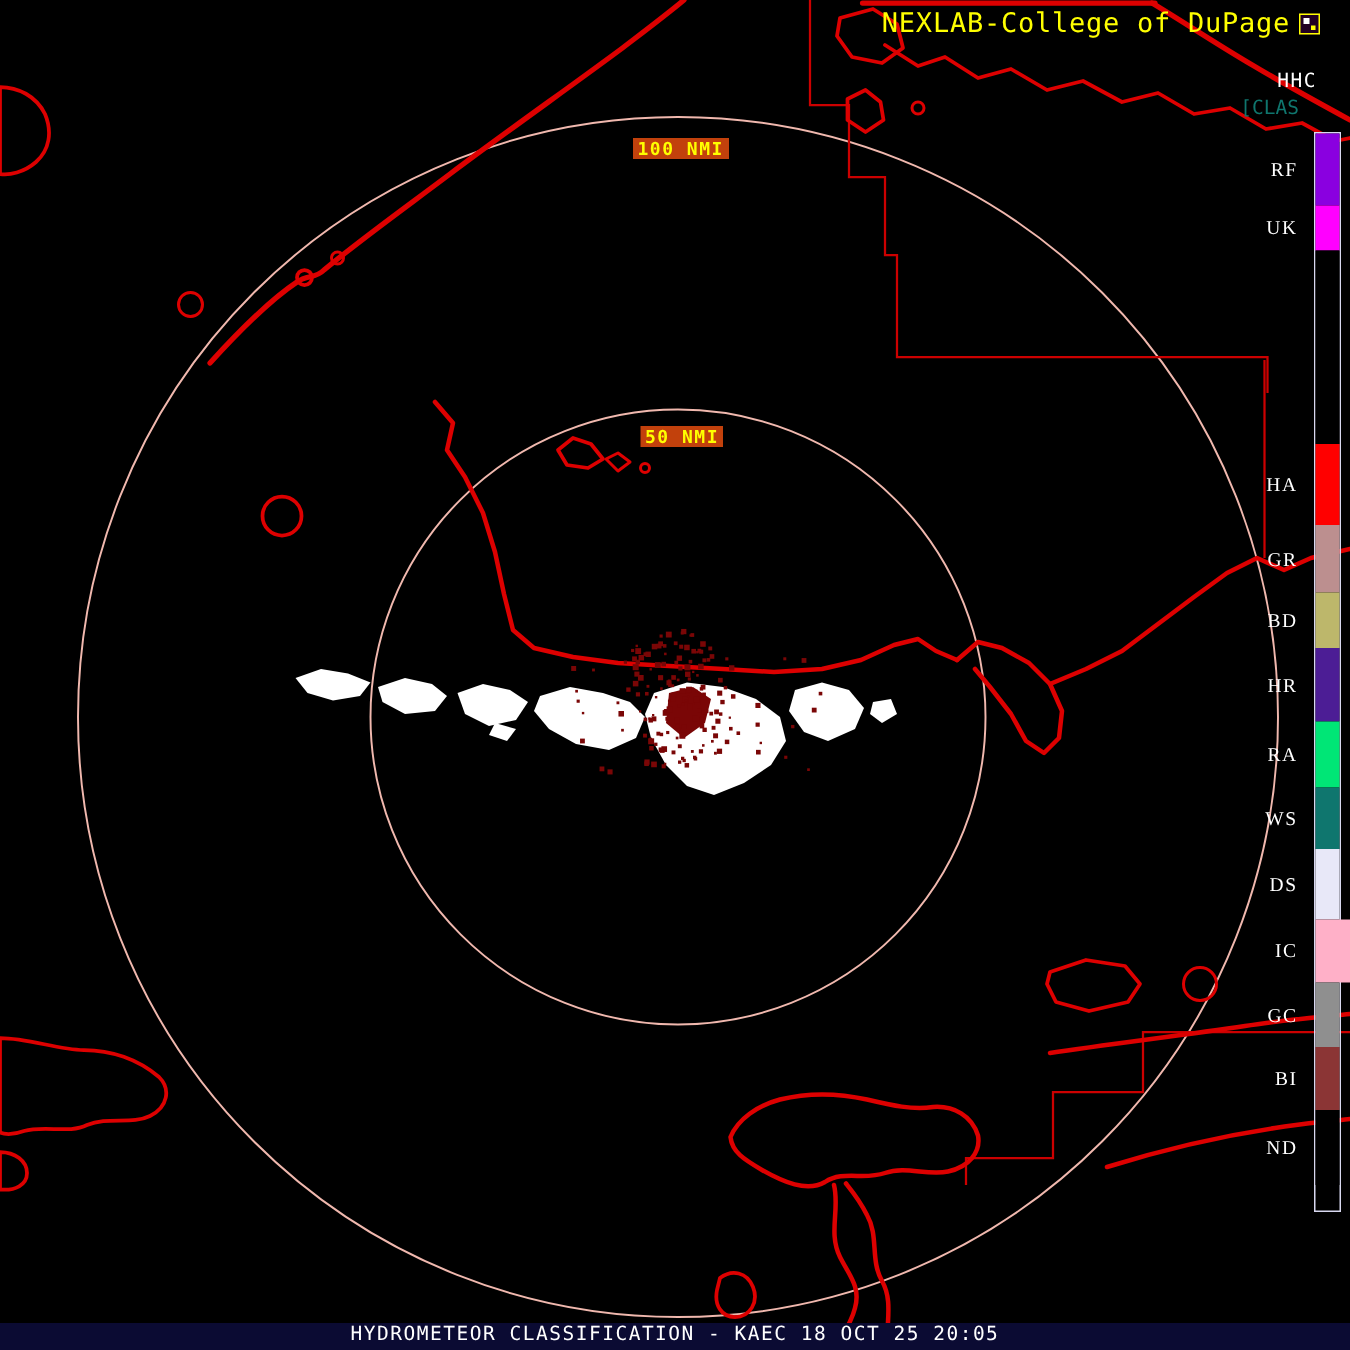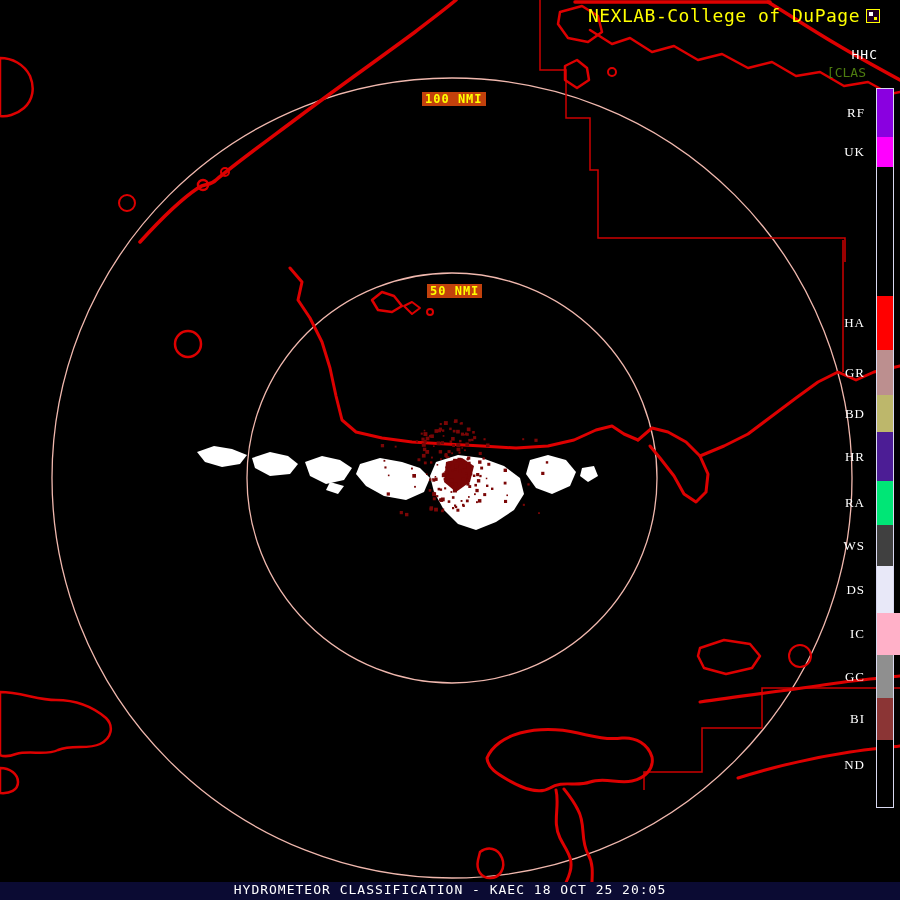--- a/index.html
+++ b/index.html
@@ -12,21 +12,21 @@
   .ring-label-outer{left:422px;top:64px;}
   .ring-label-inner{left:427px;top:256px;}
 
   .header{position:absolute;top:5px;right:20px;display:flex;align-items:center;gap:6px;}
   .brand{color:#ffff00;font-size:18px;letter-spacing:0.5px;white-space:nowrap;}
   .logo{width:12px;height:12px;border:1px solid #ffff00;position:relative;background:#202;}
   .logo::after{content:"";position:absolute;left:2px;top:2px;width:4px;height:4px;background:#fff;}
   .logo::before{content:"";position:absolute;right:2px;bottom:2px;width:3px;height:3px;background:#ff0;}
 
   .product-code{position:absolute;top:47px;right:22px;color:#fff;font-size:13px;letter-spacing:1px;padding-left:40px;}
-  .class-label{position:absolute;top:65px;right:34px;color:#4d7c0f;font-size:13px;}
+  .class-label{position:absolute;top:65px;right:34px;color:#0f766e;font-size:13px;}
 
   .colorbar{position:absolute;top:88px;right:6px;width:16px;height:718px;
             border:1px solid #d8d8f0;box-sizing:content-box;}
   .seg{position:relative;width:100%;}
   .seg-label{position:absolute;right:calc(100% + 12px);top:50%;transform:translateY(-50%);
              color:#fff;font-size:13px;letter-spacing:1px;font-family:Liberation Serif, serif;}
 
   .status-bar{position:absolute;left:0;bottom:0;width:900px;height:18px;background:#0b0b33;
               color:#fff;font-size:13px;display:flex;align-items:flex-start;justify-content:center;
               letter-spacing:1px;white-space:pre;}
@@ -302,21 +302,21 @@
     </div>
     <div class="seg" style="height: 37px; background: rgb(189, 183, 107);">
       <span class="seg-label">BD</span>
     </div>
     <div class="seg" style="height: 49px; background: #4c1d95;">
       <span class="seg-label">HR</span>
     </div>
     <div class="seg" style="height: 44px; background: rgb(0, 230, 118);">
       <span class="seg-label">RA</span>
     </div>
-    <div class="seg" style="height: 41px; background: #404040; text-align: right;">
+    <div class="seg" style="height: 41px; background: #0f766e; text-align: right;">
       <span class="seg-label">WS</span>
     </div>
     <div class="seg" style="height: 47px; background: rgb(232, 232, 248);">
       <span class="seg-label">DS</span>
     </div>
     <div class="seg" style="height: 42px; background: rgb(255, 176, 200); padding-left: 39px;">
       <span class="seg-label">IC</span>
     </div>
     <div class="seg" style="height: 43px; background: rgb(143, 143, 143);">
       <span class="seg-label">GC</span>

